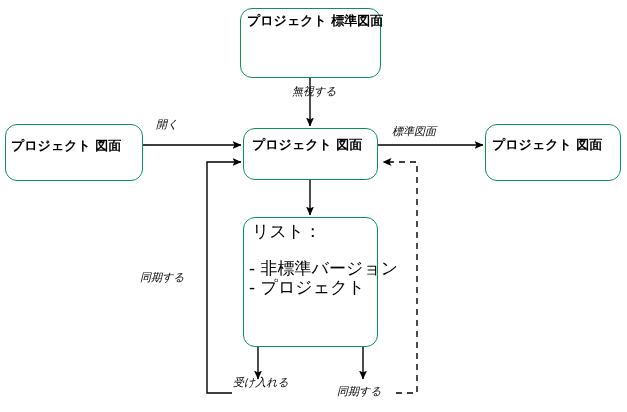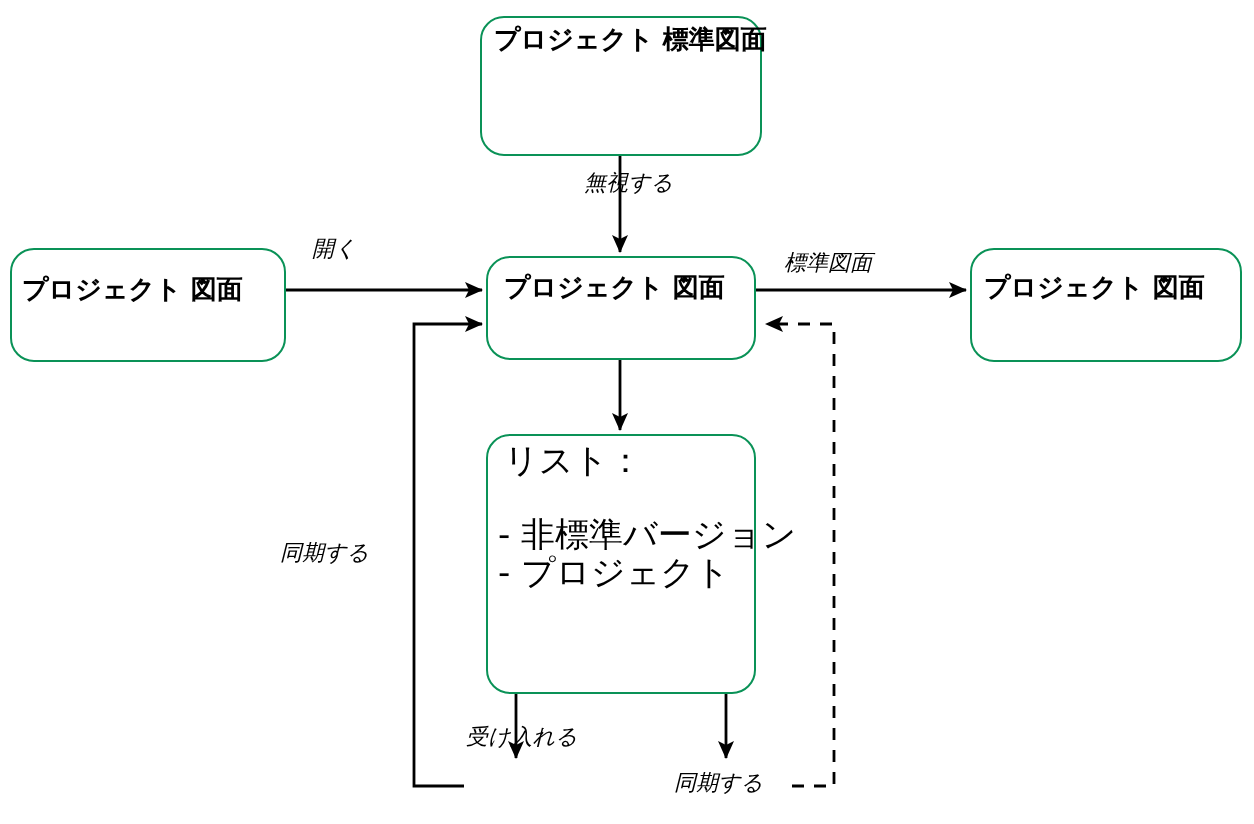--- a/index.html
+++ b/index.html
@@ -106,18 +106,18 @@
   <div class="list-label" style="left:249px; top:279px;">- プロジェクト</div>
 
   <div class="edge-label" style="left:292px; top:85px;">無視する</div>
 
   <div class="edge-label" style="left:156px; top:118px;">開く</div>
 
   <div class="edge-label" style="left:392px; top:125px;">標準図面</div>
 
   <div class="edge-label" style="left:140px; top:272px;font-family:Liberation Mono, monospace;">同期する</div>
 
-  <div class="edge-label" style="left:233px; top:362px;">受け入れる</div>
+  <div class="edge-label" style="left:233px; top:376px;">受け入れる</div>
 
   <div class="edge-label" style="left:337px; top:385px;">同期する</div>
 
 
 </div>
 
 </body></html>

